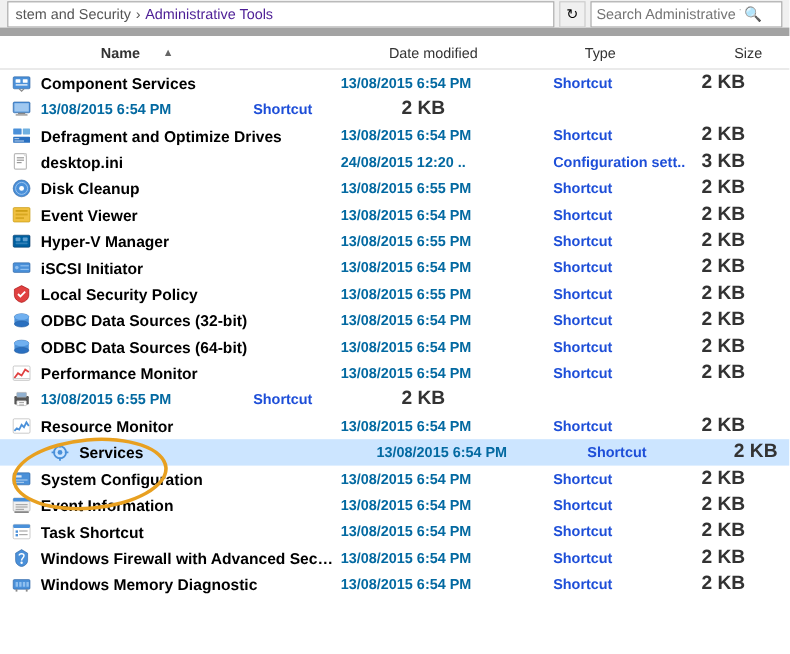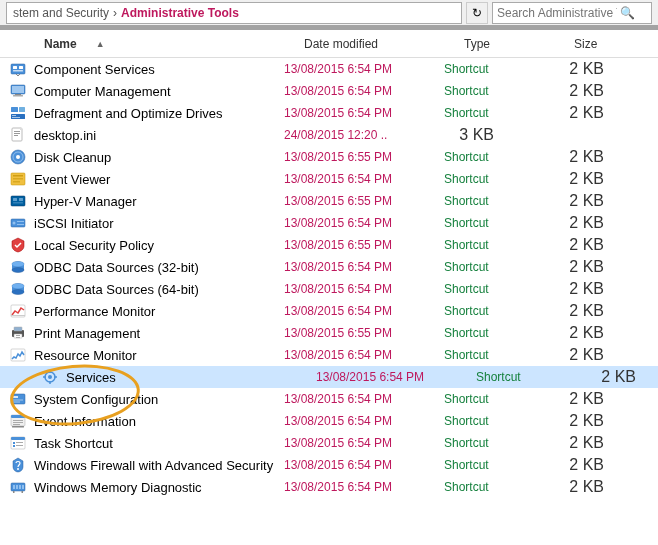--- a/index.html
+++ b/index.html
@@ -11,43 +11,43 @@
       overflow: hidden;
       width: 658px;
       height: 545px;
     }
 
     
     .address-bar {
       display: flex;
       align-items: center;
       background: #f0f0f0;
-      border-bottom: 5px solid #a3a3a3;
+      border-bottom: 7px solid #a3a3a3;
       padding: 4px 6px;
       gap: 4px;
       height: 30px;
     }
     .address-path {
       display: flex;
       align-items: center;
       flex: 1;
       background: #fff;
       border: 1px solid #aaa;
       height: 22px;
       padding: 0 6px;
       font-size: 12px;
       color: #333;
     }
     .address-path .sep {
       margin: 0 4px;
       color: #555;
     }
     .address-path .current {
-      font-weight: bold;
-      color: #be185d;
+      font-weight: normal;
+      color: #4c1d95;
     }
     .refresh-btn {
       width: 22px;
       height: 22px;
       background: #f0f0f0;
       border: 1px solid #ccc;
       display: flex;
       align-items: center;
       justify-content: center;
       cursor: pointer;
@@ -80,38 +80,40 @@
       padding: 4px 0;
       padding-left: 36px;
       height: 28px;
     }
     .col-header {
       font-size: 12px;
       color: #333;
       display: flex;
       align-items: center;
       gap: 19px;
+      margin-left: 40px;
     }
     .col-name { width: 260px; font-weight: 600; }
     .col-date { width: 160px; text-align: center; }
     .col-type { width: 110px; }
     .col-size { width: 60px; }
     .sort-arrow { font-size: 9px; color: #666; }
 
     
     .file-list {
       overflow-y: auto;
       height: calc(545px - 58px);
     }
     .file-row {
       display: flex;
       align-items: center;
       height: 22px;
       padding-left: 8px;
       cursor: default;
+      font-weight: bold;
     }
     .file-row.selected {
       background: #cce5ff;
       padding-left: 40px;
     }
     .file-icon {
       width: 20px;
       height: 20px;
       margin-right: 6px;
       flex-shrink: 0;
@@ -123,26 +125,27 @@
       width: 250px;
       font-size: 13px;
       color: #000;
       white-space: nowrap;
       overflow: hidden;
       text-overflow: ellipsis;
     }
     .file-date {
       width: 160px;
       font-size: 12px;
-      color: #be185d;
+      color: #0369a1;
     }
     .file-type {
       width: 110px;
       font-size: 12px;
-      color: #15803d;
+      color: #1d4ed8;
+      margin-left: 17px;
     }
     .file-size {
       width: 60px;
       font-size: 16px;
       color: #333;
       text-align: right;
       padding-right: 10px;
     }
 
     
@@ -209,21 +212,20 @@
   </div>
     <div class="file-row">
     <div class="file-icon">
         <svg viewBox="0 0 16 16" width="16" height="16">
           <rect x="1" y="2" width="14" height="9" rx="1" fill="#4a90d9" stroke="#2a60a0" stroke-width="0.5"></rect>
           <rect x="2" y="3" width="12" height="7" fill="#a0c8f0"></rect>
           <rect x="5" y="11" width="6" height="1" fill="#888"></rect>
           <rect x="3" y="12" width="10" height="1.5" rx="0.5" fill="#aaa"></rect>
         </svg>
       </div>
-    <div class="file-name">Computer Management</div>
     <div class="file-date">13/08/2015 6:54 PM</div>
     <div class="file-type">Shortcut</div>
     <div class="file-size">2 KB</div>
   </div>
     <div class="file-row">
     <div class="file-icon">
         <svg viewBox="0 0 16 16" width="16" height="16">
           <rect x="1" y="2" width="7" height="5" rx="0.5" fill="#4a90d9"></rect>
           <rect x="9" y="2" width="6" height="5" rx="0.5" fill="#70b0e0"></rect>
           <rect x="1" y="9" width="14" height="5" rx="0.5" fill="#2a70c0"></rect>
@@ -242,20 +244,21 @@
           <rect x="2" y="1" width="10" height="13" rx="1" fill="#fff" stroke="#bbb" stroke-width="1"></rect>
           <path d="M10 1 L12 3" stroke="#bbb" stroke-width="1" fill="none"></path>
           <rect x="10" y="1" width="2" height="2" rx="0" fill="#ddd"></rect>
           <rect x="4" y="4" width="6" height="1" fill="#999"></rect>
           <rect x="4" y="6" width="6" height="1" fill="#999"></rect>
           <rect x="4" y="8" width="4" height="1" fill="#999"></rect>
         </svg>
       </div>
     <div class="file-name">desktop.ini</div>
     <div class="file-date">24/08/2015 12:20 ..</div>
+    <div class="file-type">Configuration sett..</div>
     <div class="file-size">3 KB</div>
   </div>
     <div class="file-row">
     <div class="file-icon">
         <svg viewBox="0 0 16 16" width="16" height="16">
           <ellipse cx="8" cy="8" rx="7" ry="7" fill="#4a90d9" stroke="#2a60a0" stroke-width="0.5"></ellipse>
           <circle cx="8" cy="8" r="2" fill="#fff"></circle>
           <ellipse cx="8" cy="8" rx="5" ry="5" fill="none" stroke="#a0c8f0" stroke-width="0.8"></ellipse>
         </svg>
       </div>
@@ -362,21 +365,20 @@
     <div class="file-row">
     <div class="file-icon">
         <svg viewBox="0 0 16 16" width="16" height="16">
           <rect x="2" y="5" width="12" height="7" rx="1" fill="#555"></rect>
           <rect x="4" y="2" width="8" height="4" rx="0.5" fill="#90b0d0" stroke="#aaa" stroke-width="0.5"></rect>
           <rect x="4" y="9" width="8" height="4" rx="0.5" fill="#fff" stroke="#aaa" stroke-width="0.5"></rect>
           <rect x="6" y="10" width="4" height="1" fill="#aaa"></rect>
           <rect x="6" y="12" width="4" height="1" fill="#aaa"></rect>
         </svg>
       </div>
-    <div class="file-name">Print Management</div>
     <div class="file-date">13/08/2015 6:55 PM</div>
     <div class="file-type">Shortcut</div>
     <div class="file-size">2 KB</div>
   </div>
     <div class="file-row">
     <div class="file-icon">
         <svg viewBox="0 0 16 16" width="16" height="16">
           <rect x="1" y="2" width="14" height="12" rx="1" fill="#fff" stroke="#aaa" stroke-width="0.5"></rect>
           <polyline points="2,12 4,10 6,11 8,7 10,9 12,5 14,8" fill="none" stroke="#4a90d9" stroke-width="1.5"></polyline>
         </svg>

